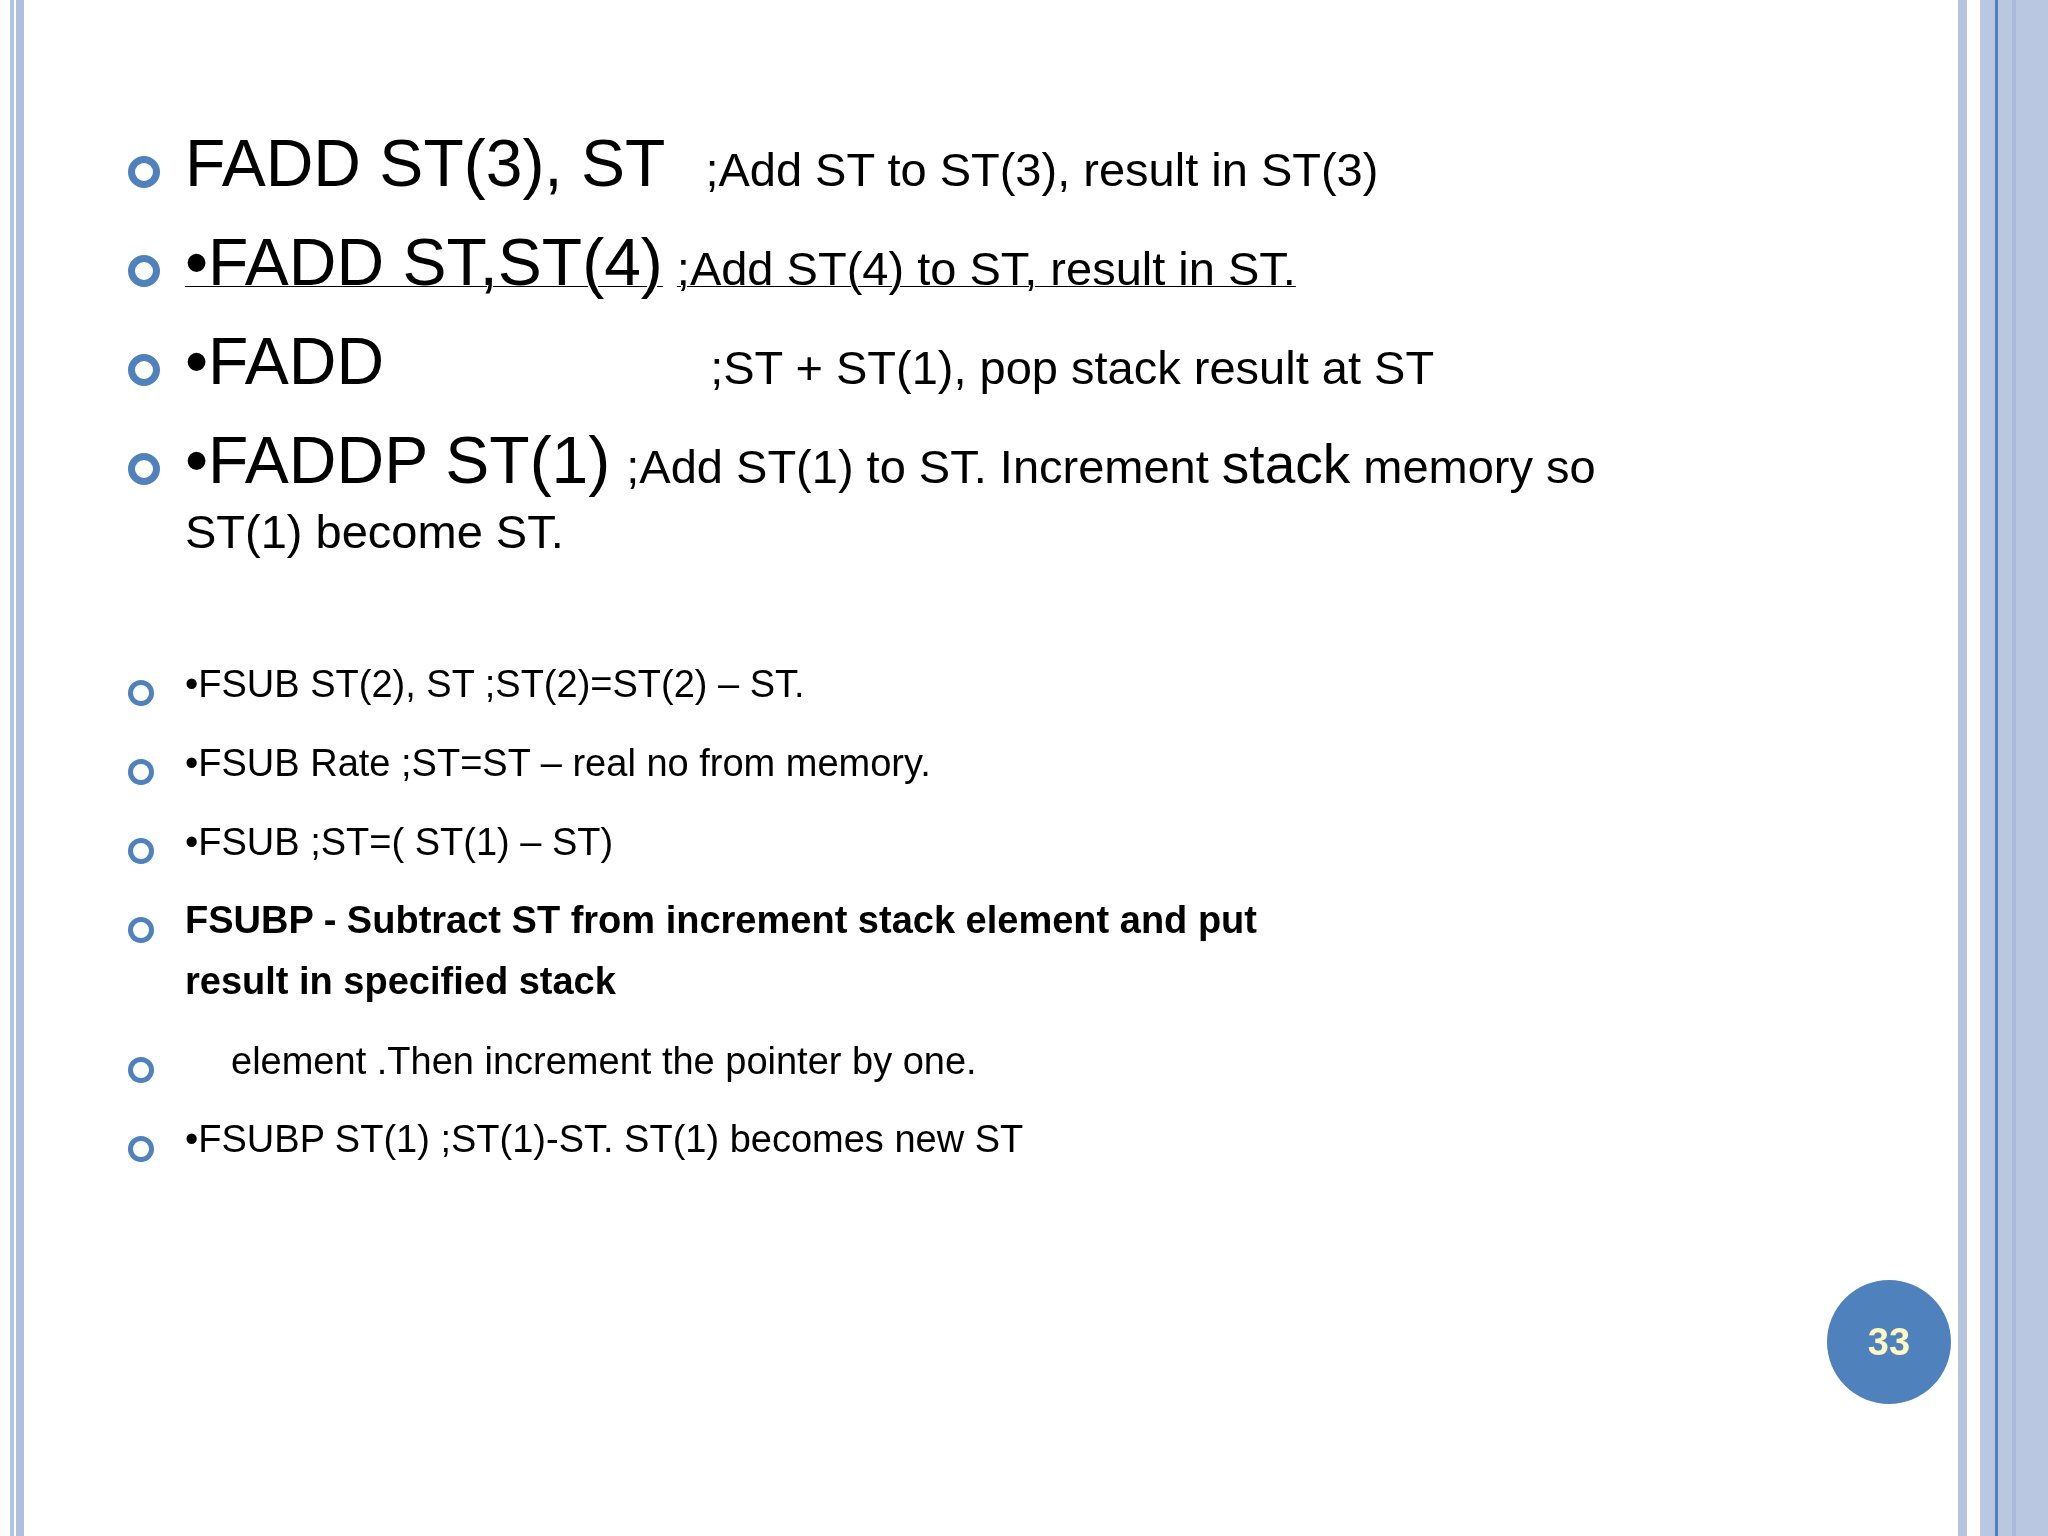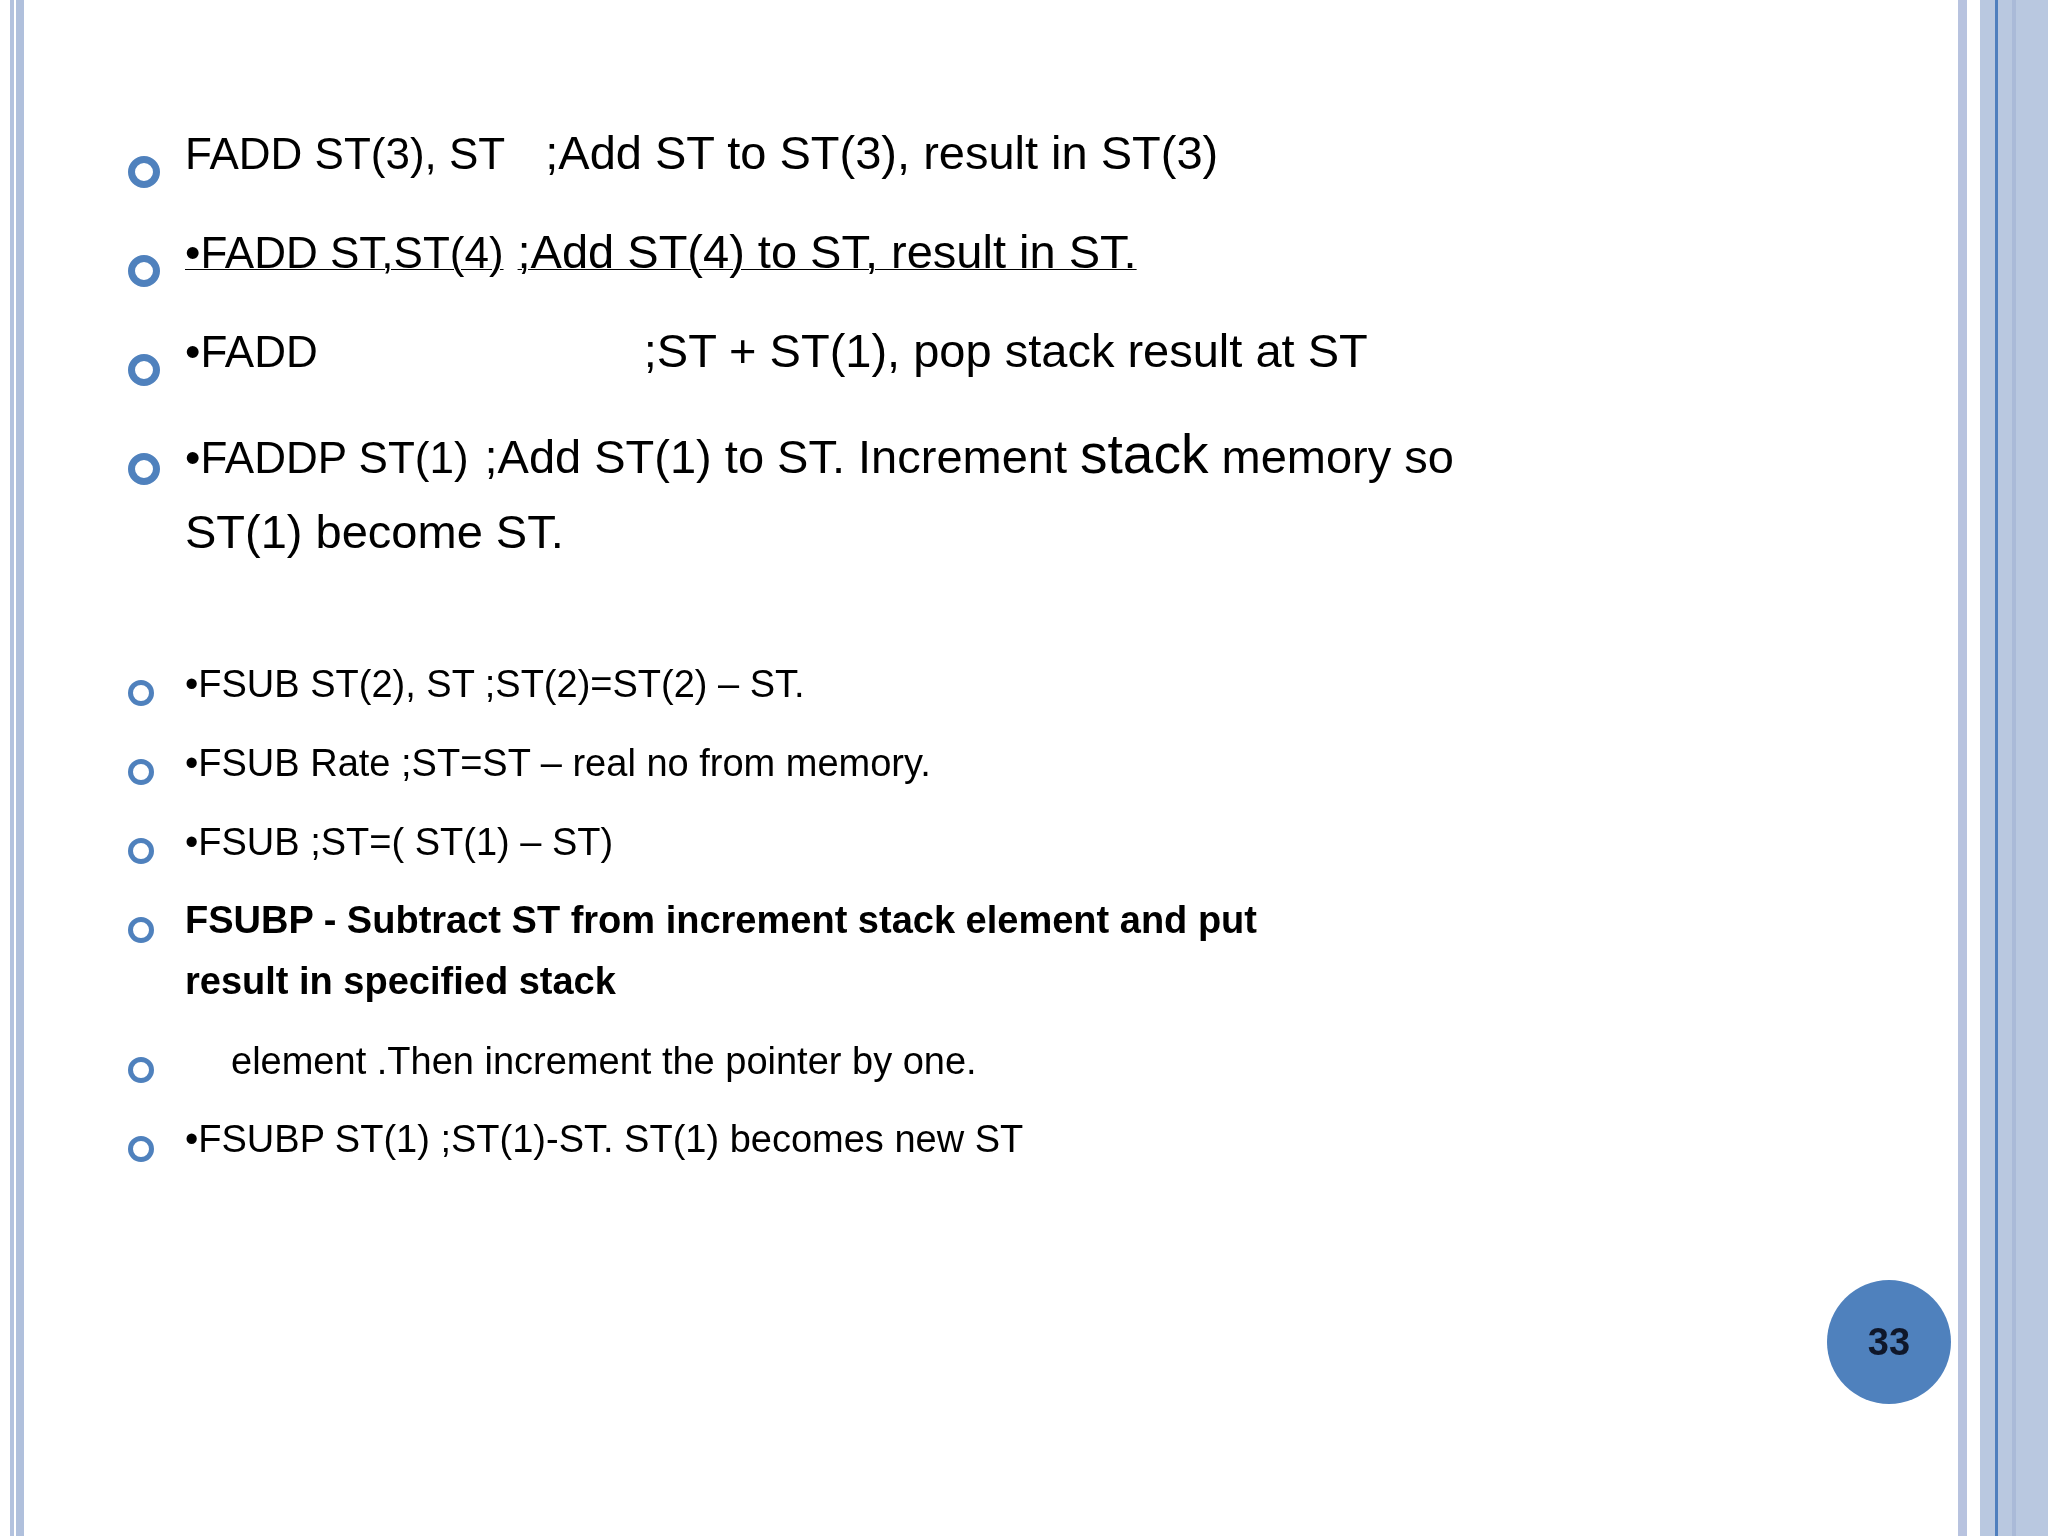--- a/index.html
+++ b/index.html
@@ -19,29 +19,29 @@
     .rstripe-c { position: absolute; left: 2012px; top: 0; width: 4px; height: 1536px; background: #aabad8; }
 
     .item { position: absolute; left: 185px; white-space: nowrap; line-height: 1.15; }
     .bullet {
       position: absolute; box-sizing: border-box;
       border-radius: 50%; border-style: solid; border-color: #4f81bd; background: transparent;
     }
     .big .bullet { left: 128px; width: 32px; height: 32px; border-width: 7px; }
     .small .bullet { left: 128px; width: 26px; height: 26px; border-width: 5px; }
 
-    .cmd-big { font-size: 44px; }
+    .cmd-big { font-size: 66px; }
     .cmt-big { font-size: 47px; }
     .word-big { font-size: 55px; }
     .small-text { font-size: 38px; }
     .bold { font-weight: bold; }
 
     .page-num {
       position: absolute; left: 1827px; top: 1280px; width: 124px; height: 124px;
-      border-radius: 50%; background: #4f81bd; color: #0f172a;
+      border-radius: 50%; background: #4f81bd; color: #fef9c3;
       font-weight: bold; font-size: 38px; display: flex; align-items: center; justify-content: center;
     }
   </style>
 </head>
 <body>
 
 <div class="lstripe-a"></div>
 <div class="lstripe-b"></div>
 <div class="rstripe-a"></div>
 <div class="rstripe-band"></div>

